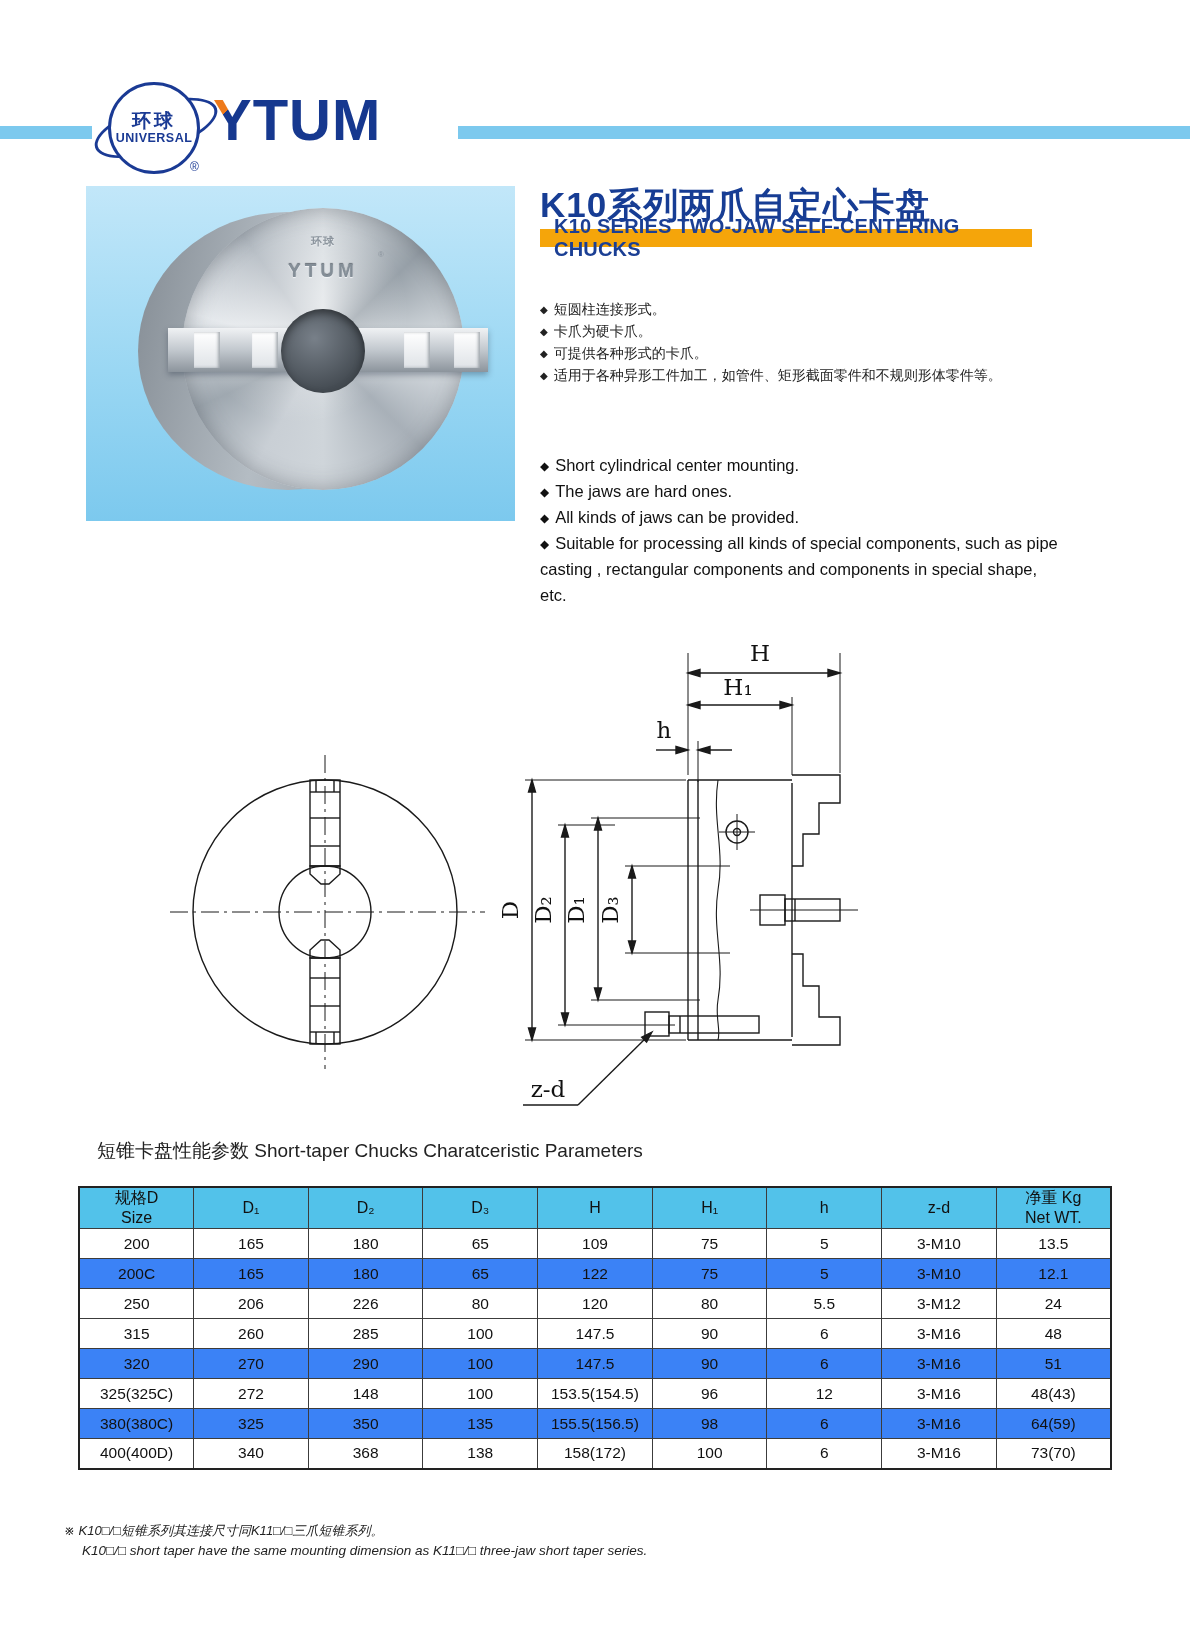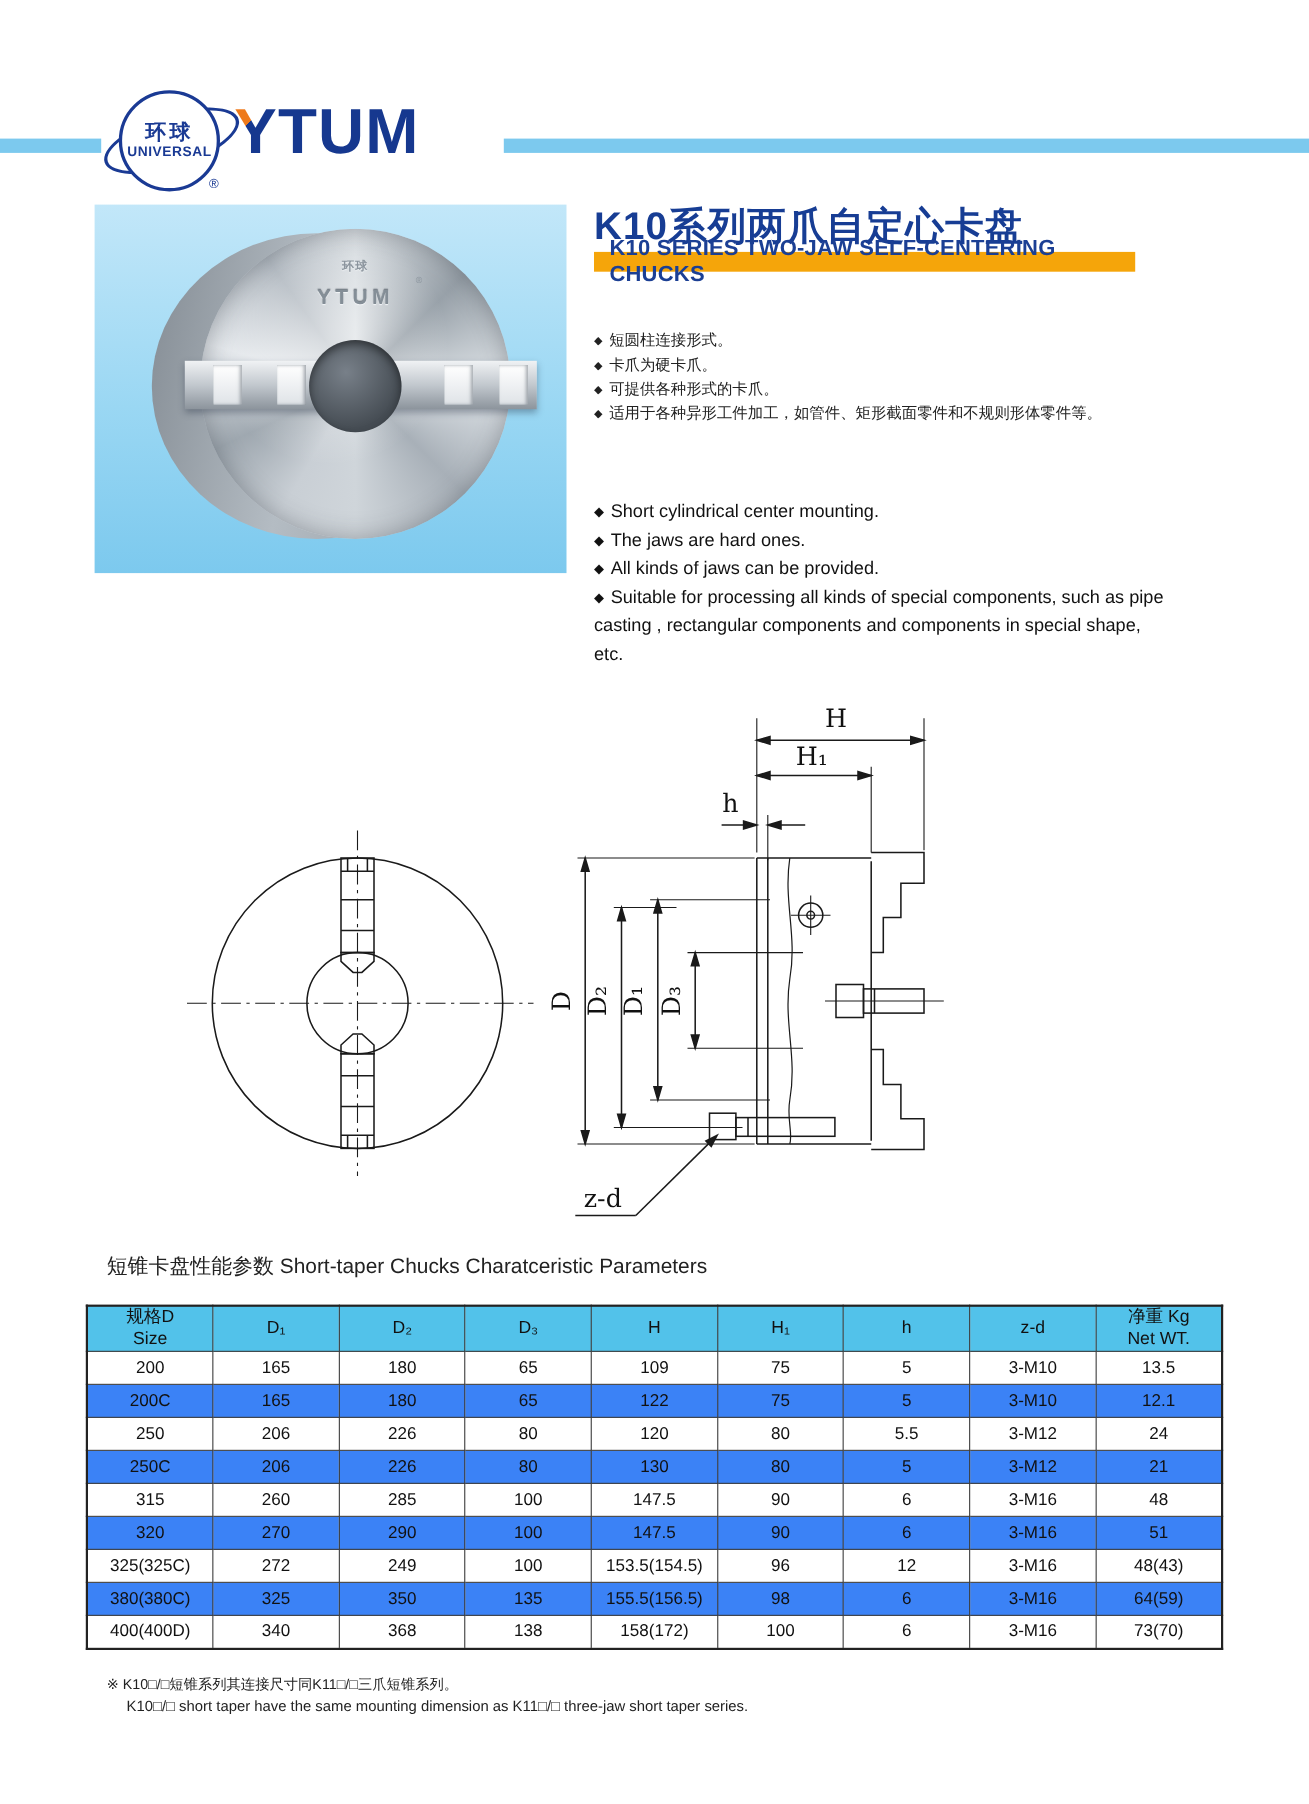--- a/index.html
+++ b/index.html
@@ -102,21 +102,21 @@
   .spec-table th,.spec-table td{
     border:1px solid #3c3c3c;text-align:center;vertical-align:middle;padding:0;
   }
   .spec-table{border:2px solid #222;}
   .spec-table thead tr{height:40px;background:#52c2ea;}
   .spec-table thead th{font-weight:normal;font-size:16px;line-height:1.25;}
   .spec-table tbody tr{height:30px;background:#ffffff;}
   .spec-table tbody tr.alt{background:#3b82f6;}
 
   
-  .footnote{left:97px;top:1521px;font-size:13px;color:#222;line-height:1.55;}
+  .footnote{left:64px;top:1521px;font-size:13px;color:#222;line-height:1.55;font-style:italic;}
   .footnote .l2{padding-left:18px;font-size:13.5px;}
 </style>
 </head>
 <body>
 
 <div class="abs rule rule-left"></div>
 <div class="abs logo-wrap">
   <div class="logo-orbit"></div>
   <div class="logo-circle">
     <div class="logo-zh">环球</div>
@@ -327,31 +327,20 @@
         <td>250</td>
         <td>206</td>
         <td>226</td>
         <td>80</td>
         <td>120</td>
         <td>80</td>
         <td>5.5</td>
         <td>3-M12</td>
         <td>24</td>
       </tr>
-      <tr class="alt">
-        <td>250C</td>
-        <td>206</td>
-        <td>226</td>
-        <td>80</td>
-        <td>130</td>
-        <td>80</td>
-        <td>5</td>
-        <td>3-M12</td>
-        <td>21</td>
-      </tr>
       <tr>
         <td>315</td>
         <td>260</td>
         <td>285</td>
         <td>100</td>
         <td>147.5</td>
         <td>90</td>
         <td>6</td>
         <td>3-M16</td>
         <td>48</td>
@@ -363,21 +352,21 @@
         <td>100</td>
         <td>147.5</td>
         <td>90</td>
         <td>6</td>
         <td>3-M16</td>
         <td>51</td>
       </tr>
       <tr>
         <td>325(325C)</td>
         <td>272</td>
-        <td>249</td>
+        <td>148</td>
         <td>100</td>
         <td>153.5(154.5)</td>
         <td>96</td>
         <td>12</td>
         <td>3-M16</td>
         <td>48(43)</td>
       </tr>
       <tr class="alt">
         <td>380(380C)</td>
         <td>325</td>

